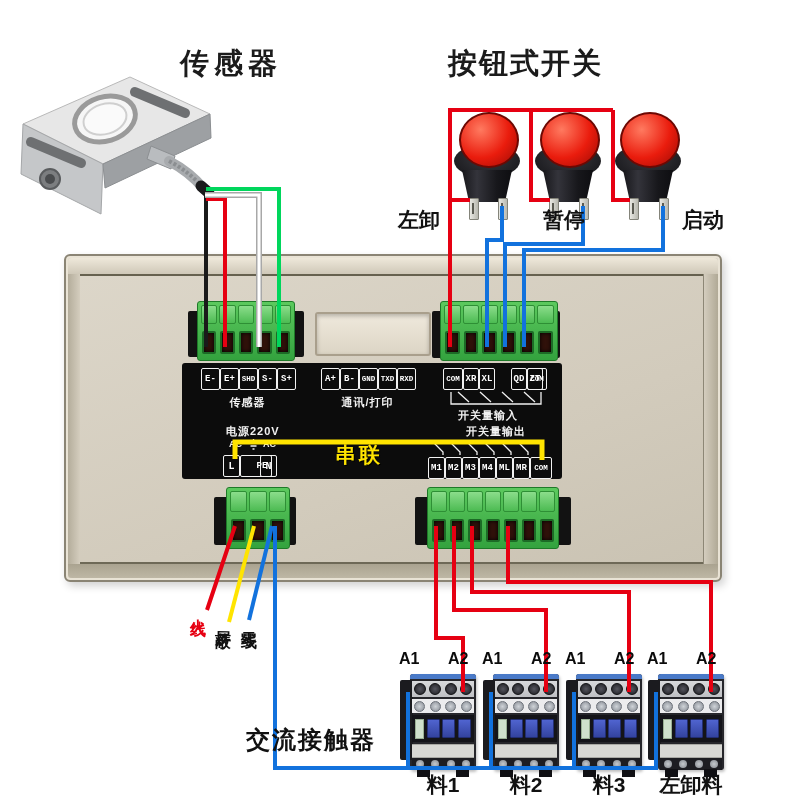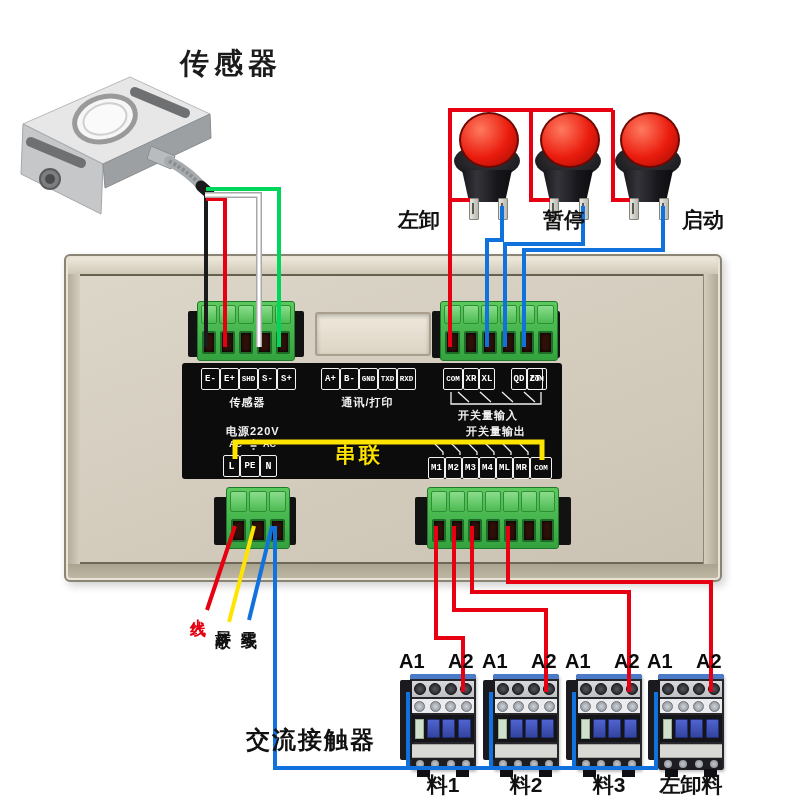--- a/index.html
+++ b/index.html
@@ -5,21 +5,21 @@
   html,body{margin:0;padding:0;background:#ffffff;}
   body{font-family:"Liberation Sans","DejaVu Sans",sans-serif;}
   .stage{position:relative;width:800px;height:800px;background:#fff;overflow:hidden;}
   .abs{position:absolute;}
 
   
   .h-title{font-size:29px;font-weight:700;color:#1b1b1b;letter-spacing:5px;white-space:nowrap;}
   .btn-label{font-size:21px;color:#111;font-weight:600;white-space:nowrap;}
   .big-label{font-size:24px;font-weight:700;color:#111;letter-spacing:2px;white-space:nowrap;}
   .ct-name{font-size:21px;font-weight:600;color:#111;text-align:center;white-space:nowrap;}
-  .a-label{font-size:20px;font-weight:700;color:#0b0b0b;white-space:nowrap;}
+  .a-label{font-size:16px;font-weight:700;color:#0b0b0b;white-space:nowrap;}
   .v-label{writing-mode:vertical-rl;text-orientation:upright;font-size:16px;font-weight:700;letter-spacing:2px;color:#111;line-height:1;}
   .v-red{color:#e60012;}
   .series-text{font-size:21px;font-weight:700;color:#ffe400;letter-spacing:3px;text-shadow:1px 1px 0 #000;white-space:nowrap;}
 
   
   .panel{left:64px;top:254px;width:654px;height:324px;background:linear-gradient(160deg,#ddd7ca,#d2cbbc 60%,#c9c2b2);
          border:2px solid #8a8474;border-radius:6px;box-shadow:inset 0 0 0 2px #e9e3d5,3px 4px 8px rgba(0,0,0,.18);}
   .panel-top{left:2px;top:2px;right:2px;height:16px;background:linear-gradient(#eee8da,#cfc8b8);border-bottom:2px solid #66614f;border-radius:4px 4px 0 0;}
   .panel-bottom{left:2px;bottom:2px;right:2px;height:14px;background:linear-gradient(#aaa390,#beb7a5);border-top:2px solid #6e6957;border-radius:0 0 4px 4px;}
   .panel-left{left:2px;top:18px;bottom:16px;width:12px;background:linear-gradient(90deg,#b4ad9b,#d4cdbe);}
@@ -71,20 +71,21 @@
 
   svg.wires{position:absolute;left:0;top:0;z-index:6;pointer-events:none;}
   .z7{z-index:7;} .z5{z-index:5;} .z4{z-index:4;}
 </style>
 </head>
 <body>
 
 <div class="stage">
 
   <div class="abs h-title z7" style="left:180px;top:44px;">传感器</div>
+  <div class="abs h-title z7" style="left:448px;top:44px;letter-spacing:2px;">按钮式开关</div>
 
   <svg class="abs z4" style="left:5px;top:62px;" width="215" height="160" viewBox="0 0 215 160">
     <polygon points="18,62 125,15 205,52 98,102" fill="#e7e7e7" stroke="#b9b9b9" stroke-width="1"></polygon>
     <polygon points="18,62 98,102 96,152 16,112" fill="#c5c7c9" stroke="#a5a7a9" stroke-width="1"></polygon>
     <polygon points="98,102 205,52 206,76 100,126" fill="#9da0a3" stroke="#8b8e91" stroke-width="1"></polygon>
     <ellipse cx="100" cy="57" rx="31" ry="22" transform="rotate(-17 100 57)" fill="#f6f6f6" stroke="#9a9a9a" stroke-width="5"></ellipse>
     <ellipse cx="100" cy="57" rx="22" ry="15" transform="rotate(-17 100 57)" fill="#fafafa" stroke="#cfcfcf" stroke-width="2"></ellipse>
     <line x1="130" y1="30" x2="180" y2="51" stroke="#6e7072" stroke-width="10" stroke-linecap="round"></line>
     <line x1="26" y1="80" x2="76" y2="101" stroke="#6e7072" stroke-width="10" stroke-linecap="round"></line>
     <circle cx="45" cy="117" r="10" fill="#7c7e80" stroke="#5a5c5e" stroke-width="2"></circle>
@@ -131,21 +132,21 @@
   </svg>
   <div class="abs caption" style="left:438px;top:408px;width:100px;">开关量输入</div>
 
   <div class="abs caption" style="left:226px;top:424px;font-weight:700;">电源220V</div>
   <div class="abs ac-txt" style="left:229px;top:439px;">AC</div>
   <svg class="abs" style="left:247px;top:438px;" width="13" height="13" viewBox="0 0 13 13">
     <path d="M6.5,1 V5 M1.5,5 H11.5 M3.5,8 H9.5 M5.5,11 H7.5" stroke="#f0f0f0" stroke-width="1.4"></path>
   </svg>
   <div class="abs ac-txt" style="left:263px;top:439px;">AC</div>
   <div class="abs tbox" style="left:223px;top:455px;width:15px;font-size:10px;">L</div>
-  <div class="abs tbox" style="left:240px;top:455px;width:18px;font-size:9px;">PE</div>
+  <div class="abs tbox" style="left:240px;top:455px;width:18px;font-size:9px;padding-left:12px;">PE</div>
   <div class="abs tbox" style="left:260px;top:455px;width:15px;font-size:10px;">N</div>
 
   <div class="abs caption" style="left:446px;top:424px;width:100px;">开关量输出</div>
   <svg class="abs" style="left:430px;top:439px;" width="104" height="17" viewBox="0 0 104 17">
     <g stroke="#f0f0f0" stroke-width="1.3" fill="none">
       <path d="M4,1 V4 L13,13 V16"></path>
         <path d="M21,1 V4 L30,13 V16"></path>
         <path d="M38,1 V4 L47,13 V16"></path>
       <path d="M55,1 V4 L64,13 V16"></path>
         <path d="M72,1 V4 L81,13 V16"></path>

